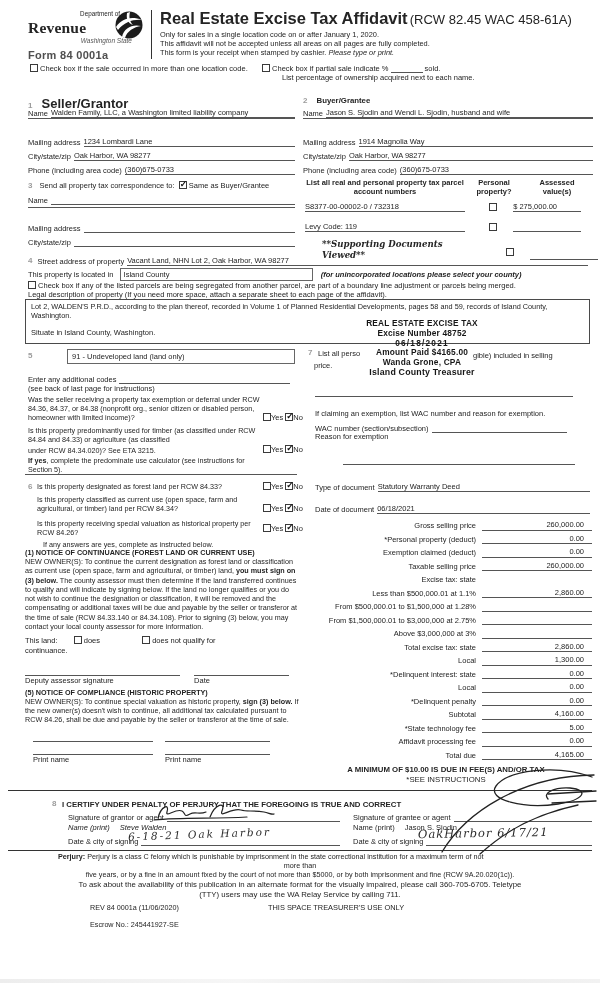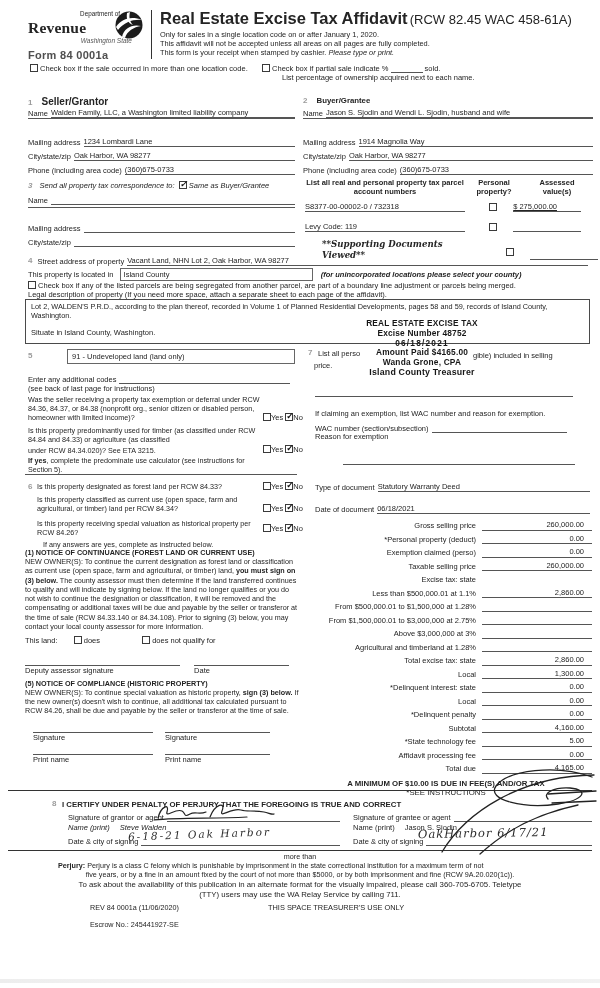--- a/index.html
+++ b/index.html
@@ -65,39 +65,39 @@
   <div class="abs" style="left:262px;top:64px;">
     <span class="cb"></span>
     <span>Check box if partial sale indicate %</span>
     <span class="fill" style="width:32px;"></span>
     <span>sold.</span>
     <div style="margin-left:20px;">List percentage of ownership acquired next to each name.</div>
   </div>
 
   <div class="abs" style="left:25px;top:94px;width:270px;">
     <div class="abs" style="left:3px;top:2px;"><span class="sec">1</span>
-      <span class="b" style="margin-left:7px;font-size:10px;">Seller/Grantor</span></div>
+      <span class="b" style="margin-left:7px;font-size:13px;">Seller/Grantor</span></div>
     <div class="row abs" style="left:3px;top:14px;width:267px;">
       <span>Name</span>
       <span class="fill"><span>Walden Family, LLC, a Washington limited liability company</span></span>
     </div>
     <div class="abs fill" style="left:3px;top:24px;width:267px;"></div>
     <div class="row abs" style="left:3px;top:43px;width:267px;">
       <span>Mailing address</span>
       <span class="fill"><span>1234 Lombardi Lane</span></span>
     </div>
     <div class="row abs" style="left:3px;top:57px;width:267px;">
       <span>City/state/zip</span>
       <span class="fill"><span>Oak Harbor, WA 98277</span></span>
     </div>
     <div class="row abs" style="left:3px;top:71px;width:267px;">
       <span>Phone (including area code)</span>
       <span class="fill"><span>(360)675-0733</span></span>
     </div>
-    <div class="abs" style="left:3px;top:87px;font-style:italic;">
+    <div class="abs" style="left:3px;top:87px;">
       <span class="sec">3</span>
       <span style="margin-left:5px;">Send all property tax correspondence to:</span>
       <span class="cb on" style="margin-left:2px;"></span>
       <span>Same as Buyer/Grantee</span>
     </div>
     <div class="row abs" style="left:3px;top:101px;width:267px;">
       <span>Name</span>
       <span class="fill"></span>
     </div>
     <div class="abs fill" style="left:3px;top:113px;width:267px;"></div>
@@ -131,21 +131,21 @@
       <span>Phone (including area code)</span>
       <span class="fill"><span>(360)675-0733</span></span>
     </div>
 
     <div class="abs b ctr" style="left:5px;top:84px;width:160px;">List all real and personal property tax parcel account numbers</div>
     <div class="abs b ctr" style="left:168px;top:84px;width:52px;">Personal property?</div>
     <div class="abs b ctr" style="left:226px;top:84px;width:62px;">Assessed value(s)</div>
     <div class="abs" style="left:5px;top:108px;width:288px;">
       <span class="fill" style="width:160px;"><span>S8377-00-00002-0 / 732318</span></span>
       <span class="cb" style="margin-left:22px;"></span>
-      <span class="fill" style="width:68px;margin-left:14px;text-decoration:underline;"><span>$ 275,000.00</span></span>
+      <span class="fill" style="width:68px;margin-left:14px;"><span>$ 275,000.00</span></span>
     </div>
     <div class="abs" style="left:5px;top:128px;width:288px;">
       <span class="fill" style="width:160px;"><span>Levy Code:  119</span></span>
       <span class="cb" style="margin-left:22px;"></span>
       <span class="fill" style="width:68px;margin-left:14px;"></span>
     </div>
     <div class="abs" style="left:22px;top:145px;width:288px;">
       <span style="display:inline-block;width:160px;font-family:'DejaVu Serif',serif;font-style:italic;font-weight:bold;font-size:8.6px;">**Supporting Documents Viewed**</span>
       <span class="cb" style="margin-left:22px;vertical-align:2px;"></span>
       <span class="fill" style="width:68px;margin-left:14px;"></span>
@@ -261,21 +261,21 @@
     <div style="height:3px;"></div>
     <div class="taxrow">
         <span class="taxlab">Gross selling price</span>
         <span class="taxval"><span>260,000.00</span></span>
       </div>
     <div class="taxrow">
         <span class="taxlab">*Personal property (deduct)</span>
         <span class="taxval"><span>0.00</span></span>
       </div>
     <div class="taxrow">
-        <span class="taxlab">Exemption claimed (perso)</span>
+        <span class="taxlab">Exemption claimed (deduct)</span>
         <span class="taxval"><span>0.00</span></span>
       </div>
     <div class="taxrow">
         <span class="taxlab">Taxable selling price</span>
         <span class="taxval"><span>260,000.00</span></span>
       </div>
     <div class="taxrow">
         <span class="taxlab">Excise tax: state</span>
         <span class="taxval nl"><span></span></span>
       </div>
@@ -286,24 +286,20 @@
     <div class="taxrow">
         <span class="taxlab">From $500,000.01 to $1,500,000 at 1.28%</span>
         <span class="taxval"><span></span></span>
       </div>
     <div class="taxrow">
         <span class="taxlab">From $1,500,000.01 to $3,000,000 at 2.75%</span>
         <span class="taxval"><span></span></span>
       </div>
     <div class="taxrow">
         <span class="taxlab">Above $3,000,000 at 3%</span>
-        <span class="taxval"><span></span></span>
-      </div>
-    <div class="taxrow">
-        <span class="taxlab">Agricultural and timberland at 1.28%</span>
         <span class="taxval"><span></span></span>
       </div>
     <div class="taxrow">
         <span class="taxlab">Total excise tax: state</span>
         <span class="taxval"><span>2,860.00</span></span>
       </div>
     <div class="taxrow">
         <span class="taxlab">Local</span>
         <span class="taxval"><span>1,300.00</span></span>
       </div>
@@ -344,39 +340,36 @@
     <div class="small" style="width:274px;line-height:9.3px;">
       <span>NEW OWNER(S): To continue the current designation as forest land or classification as current use (open space, farm and agricultural, or timber) land, </span><span class="b">you must sign on (3) below.</span><span> The county assessor must then determine if the land transferred continues to qualify and will indicate by signing below. If the land no longer qualifies or you do not wish to continue the designation or classification, it will be removed and the compensating or additional taxes will be due and payable by the seller or transferor at the time of sale (RCW 84.33.140 or 84.34.108). Prior to signing (3) below, you may contact your local county assessor for more information.</span>
     </div>
     <div style="margin-top:5px;">
       <span>This land:</span>
       <span class="cb" style="margin-left:14px;"></span>
       <span>does</span>
       <span class="cb" style="margin-left:40px;"></span>
       <span>does not qualify for</span>
     </div>
+    <div>continuance.</div>
     <div style="margin-top:11px;">
       <span class="fill" style="width:155px;"></span>
       <span class="fill" style="width:95px;margin-left:12px;"></span>
     </div>
     <div>
       <span style="display:inline-block;width:155px;">Deputy assessor signature</span>
       <span style="margin-left:12px;">Date</span>
     </div>
     <div class="b small" style="margin-top:3px;">(5) NOTICE OF COMPLIANCE (HISTORIC PROPERTY)</div>
     <div class="small" style="width:274px;line-height:9.3px;">
       <span>NEW OWNER(S): To continue special valuation as historic property, </span><span class="b">sign (3) below.</span><span> If the new owner(s) doesn't wish to continue, all additional tax calculated pursuant to RCW 84.26, shall be due and payable by the seller or transferor at the time of sale.</span>
     </div>
     <div style="margin-top:8px;">
       <span class="fill" style="width:120px;margin-left:8px;"></span>
       <span class="fill" style="width:105px;margin-left:10px;"></span>
-    </div>
-    <div>
-      <span style="display:inline-block;width:120px;margin-left:8px;">Signature</span>
-      <span style="margin-left:10px;">Signature</span>
     </div>
     <div style="margin-top:3px;">
       <span class="fill" style="width:120px;margin-left:8px;"></span>
       <span class="fill" style="width:105px;margin-left:10px;"></span>
     </div>
     <div>
       <span style="display:inline-block;width:120px;margin-left:8px;">Print name</span>
       <span style="margin-left:10px;">Print name</span>
     </div>
   </div>
@@ -427,24 +420,24 @@
       <path d="M6,90 C30,50 85,14 158,13"></path>
       <path d="M156,15 C120,2 72,8 60,24 C50,38 88,47 122,42 C148,38 154,28 134,26 C118,25 106,31 112,37"></path>
       <path d="M112,32 L160,29"></path>
       <path d="M116,41 L160,39"></path>
       <path d="M44,92 C70,68 100,52 142,43"></path>
     </g>
   </svg>
 
   <div class="abs hdr-line" style="left:8px;top:850px;width:584px;"></div>
   <div class="abs" style="left:0;top:852px;width:600px;">
-    <div class="small ctr">more than</div>
     <div class="small" style="margin-left:58px;">
       <span class="b">Perjury:</span><span> Perjury is a class C felony which is punishable by imprisonment in the state correctional institution for a maximum term of not</span>
     </div>
+    <div class="small ctr">more than</div>
     <div class="small ctr">five years, or by a fine in an amount fixed by the court of not more than $5000, or by both imprisonment and fine (RCW 9A.20.020(1c)).</div>
     <div class="ctr" style="font-size:7.8px;margin-top:1px;">To ask about the availability of this publication in an alternate format for the visually impaired, please call 360-705-6705. Teletype</div>
     <div class="ctr" style="font-size:7.8px;">(TTY) users may use the WA Relay Service by calling 711.</div>
   </div>
 
   <div class="abs" style="left:90px;top:903px;font-size:7.2px;">REV 84 0001a (11/06/2020)</div>
   <div class="abs" style="left:268px;top:903px;font-size:7.4px;">THIS SPACE TREASURER'S USE ONLY</div>
   <div class="abs" style="left:90px;top:920px;font-size:7.2px;">Escrow No.:  245441927-SE</div>
 
   <div class="abs" style="left:0;top:979px;width:600px;height:4px;background:linear-gradient(90deg,#ededed 0%,#f6f6f6 40%,#ececec 70%,#f2f2f2 100%);"></div>

